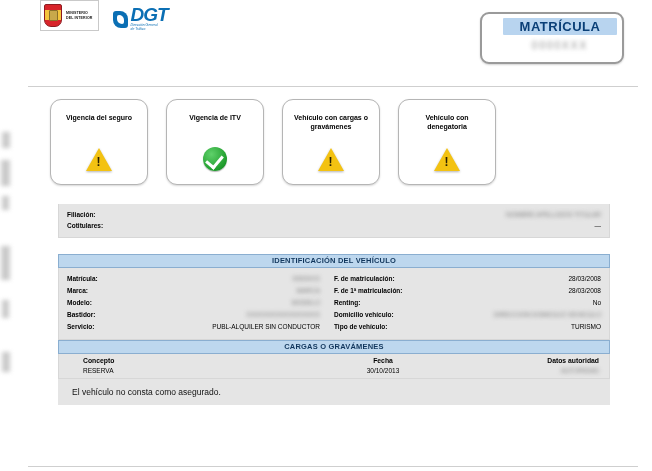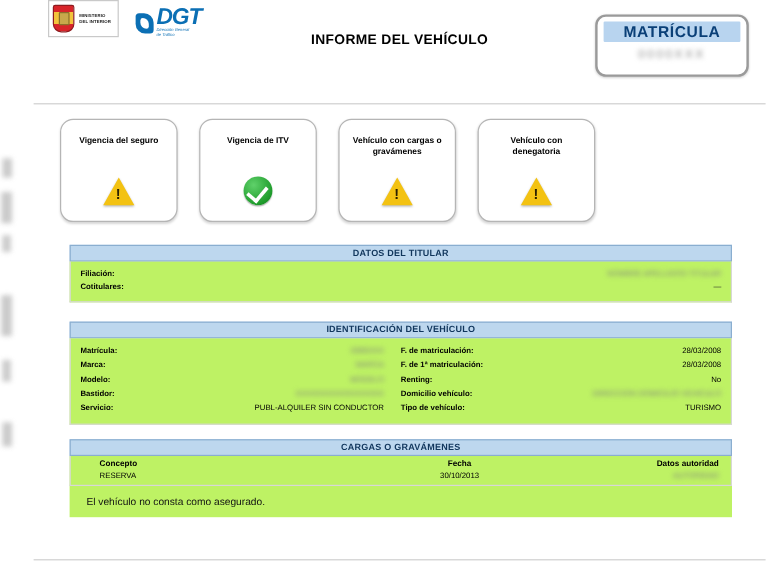--- a/index.html
+++ b/index.html
@@ -125,20 +125,21 @@
   }
   .plate-box {
     position: absolute;
     right: 28px; top: 12px;
     width: 124px; height: 48px;
     border: 2px solid #9a9a9a;
     border-radius: 9px;
     background: #fff;
     box-shadow: 0 1px 2px rgba(0,0,0,.18);
     overflow: hidden;
+    padding-left: 16px;
   }
   .plate-label {
     margin: 4px 5px 0 5px;
     background: #b8d4ef;
     color: #0a3f77;
     font-size: 13px;
     font-weight: bold;
     text-align: center;
     letter-spacing: .5px;
     line-height: 17px;
@@ -235,21 +236,21 @@
     font-size: 7.5px;
     font-weight: bold;
     text-align: center;
     line-height: 12px;
     height: 12px;
     letter-spacing: .2px;
   }
   .panel {
     border: 1px solid #d7d7d7;
     border-top: none;
-    background: #bef264;
+    background: #e5e5e5;
     padding: 5px 8px 6px 8px;
   }
   .row {
     display: flex;
     line-height: 11px;
   }
   .lbl {
     font-size: 6.5px;
     font-weight: bold;
     color: #000;
@@ -334,21 +335,20 @@
       <div class="dgt-logo">
         <div class="dgt-mark"></div>
         <div>
           <div class="dgt-word">DGT</div>
           <div class="dgt-sub">Dirección General</div>
           <div class="dgt-sub">de Tráfico</div>
         </div>
       </div>
     </div>
 
-    <div class="doc-title">INFORME DEL VEHÍCULO</div>
 
     <div class="plate-box">
       <div class="plate-label">MATRÍCULA</div>
       <div class="plate-value blur-plate">0000XXX</div>
     </div>
 
     <div class="header-rule"></div>
   </div>
 
   <div class="cards">
@@ -377,21 +377,20 @@
     <div class="card">
       <div class="card-title">Vehículo con denegatoria</div>
       <div class="icon-wrap">
         <div class="warn-icon"></div>
       </div>
     </div>
   </div>
 
   <div class="sections">
 
-    <div class="band">DATOS DEL TITULAR</div>
     <div class="panel" style="height:22px;">
       <div class="row">
         <span class="lbl">Filiación:</span>
         <span class="spacer"></span>
         <span class="val blur">NOMBRE APELLIDOS TITULAR</span>
       </div>
       <div class="row">
         <span class="lbl">Cotitulares:</span>
         <span class="spacer"></span>
         <span class="val">—</span>
@@ -441,21 +440,21 @@
             <span class="gv blur" style="padding-right:0;">DIRECCION DOMICILIO VEHICULO</span>
           </div>
           <div class="grid-row">
             <span class="gl" style="width:100px;">Tipo de vehículo:</span>
             <span class="gv" style="padding-right:0;">TURISMO</span>
           </div>
         </div>
       </div>
     </div>
 
-    <div class="band" style="margin-top:12px;">CARGAS O GRAVÁMENES</div>
+    <div class="band" style="">CARGAS O GRAVÁMENES</div>
     <div class="panel" style="padding:0;">
       <div class="cargas-head">
         <span class="c1">Concepto</span>
         <span class="c2">Fecha</span>
         <span class="c3">Datos autoridad</span>
       </div>
       <div class="cargas-row">
         <span class="c1">RESERVA</span>
         <span class="c2">30/10/2013</span>
         <span class="c3 blur">AUTORIDAD</span>

